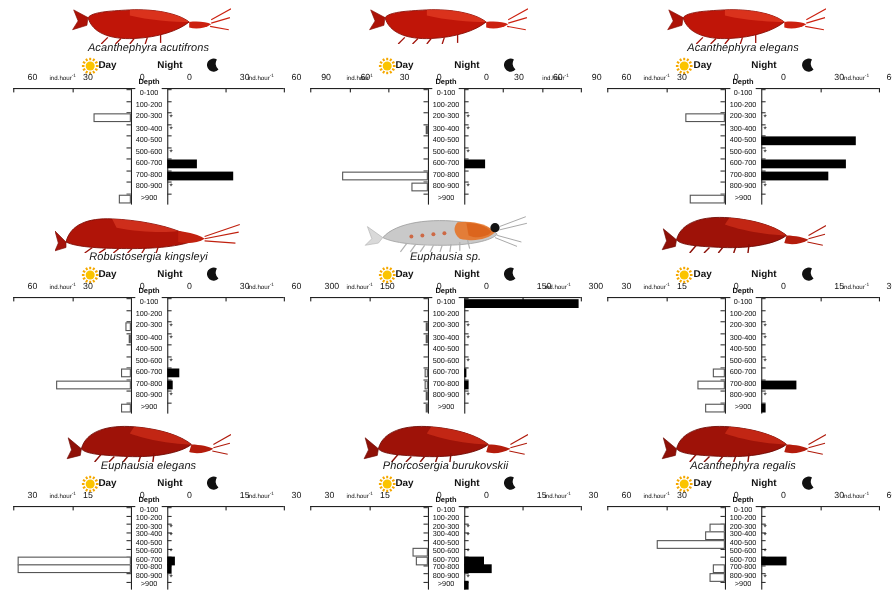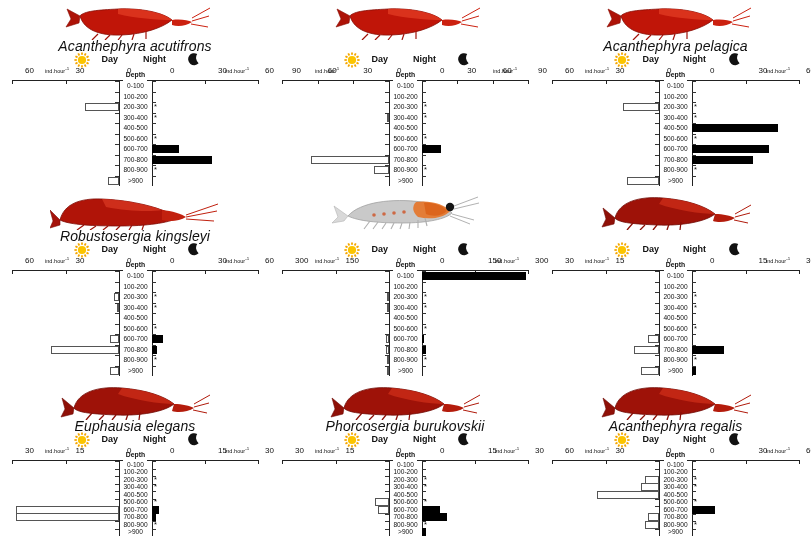--- a/index.html
+++ b/index.html
@@ -17,35 +17,35 @@
   .panel{position:relative;}
 
   
   .organism{
     position:absolute;left:0;right:0;top:0;height:40px;
     display:flex;align-items:flex-end;justify-content:center;
   }
   .organism svg{display:block;}
   .species{
     position:absolute;left:0;right:0;top:38px;height:14px;
-    text-align:center;font-style:italic;font-size:14px;
+    text-align:center;font-style:italic;font-size:10px;
     letter-spacing:.1px;color:#111;
   }
 
   
   .chart{
     position:absolute;left:0;right:0;top:52px;bottom:0;
   }
   .celestial{position:absolute;top:0;left:0;right:0;height:16px;}
   .sun{position:absolute;left:74px;top:0px;}
   .moon{position:absolute;right:68px;top:0px;}
 
   .dn{position:absolute;top:2px;left:0;right:0;height:12px;}
   .dn span{position:absolute;font-size:9px;font-weight:bold;}
-  .dn .day{right:152px;}
+  .dn .day{right:164px;}
   .dn .night{left:143px;}
 
   
   .axisrow{position:absolute;top:14px;left:17px;right:0;height:14px;}
   .axisrow .tk{position:absolute;font-size:8px;}
   .axisrow .un{position:absolute;font-size:5.6px;}
   .un sup{font-size:4.4px;}
 
   .axisline{
     position:absolute;top:28px;height:1px;background:#222;
@@ -379,21 +379,21 @@
         <path d="M38 34 L32 40"></path>
               <path d="M50 35 L45 40"></path>
               <path d="M62 35 L58 40"></path>
         <path d="M74 34 L72 40"></path>
               <path d="M86 31 L86 39"></path>
       </g>
       <path d="M20 16 L7 9 L11 19 L6 27 L19 23 Z" fill="#ad1207" stroke="#860d05" stroke-width="0.6"></path>
     </g>
   </svg>
       </div>
-      <div class="species">Acanthephyra pelagica</div>
+      <div class="species">Acanthephyra elegans</div>
       <div class="chart">
         <div class="celestial">
           <span class="sun"><svg width="16" height="16" viewBox="0 0 16 16">
     <line x1="13.20" y1="8.00" x2="15.60" y2="8.00" stroke="#f5a800" stroke-width="1.8"></line>
               <line x1="12.50" y1="10.60" x2="14.58" y2="11.80" stroke="#f5a800" stroke-width="1.8"></line>
               <line x1="10.60" y1="12.50" x2="11.80" y2="14.58" stroke="#f5a800" stroke-width="1.8"></line>
               <line x1="8.00" y1="13.20" x2="8.00" y2="15.60" stroke="#f5a800" stroke-width="1.8"></line>
               <line x1="5.40" y1="12.50" x2="4.20" y2="14.58" stroke="#f5a800" stroke-width="1.8"></line>
               <line x1="3.50" y1="10.60" x2="1.42" y2="11.80" stroke="#f5a800" stroke-width="1.8"></line>
               <line x1="2.80" y1="8.00" x2="0.40" y2="8.00" stroke="#f5a800" stroke-width="1.8"></line>
@@ -669,20 +669,21 @@
         </g>
         <g fill="#cf4a1a" opacity="0.75">
           <circle cx="44" cy="25" r="1.8"></circle>
               <circle cx="54" cy="24" r="1.8"></circle>
           <circle cx="64" cy="23" r="1.8"></circle>
               <circle cx="74" cy="22" r="1.8"></circle>
         </g>
       </g>
     </svg>
       </div>
+      <div class="species">Euphausia sp.</div>
       <div class="chart">
         <div class="celestial">
           <span class="sun"><svg width="16" height="16" viewBox="0 0 16 16">
     <line x1="13.20" y1="8.00" x2="15.60" y2="8.00" stroke="#f5a800" stroke-width="1.8"></line>
               <line x1="12.50" y1="10.60" x2="14.58" y2="11.80" stroke="#f5a800" stroke-width="1.8"></line>
               <line x1="10.60" y1="12.50" x2="11.80" y2="14.58" stroke="#f5a800" stroke-width="1.8"></line>
               <line x1="8.00" y1="13.20" x2="8.00" y2="15.60" stroke="#f5a800" stroke-width="1.8"></line>
               <line x1="5.40" y1="12.50" x2="4.20" y2="14.58" stroke="#f5a800" stroke-width="1.8"></line>
               <line x1="3.50" y1="10.60" x2="1.42" y2="11.80" stroke="#f5a800" stroke-width="1.8"></line>
               <line x1="2.80" y1="8.00" x2="0.40" y2="8.00" stroke="#f5a800" stroke-width="1.8"></line>

